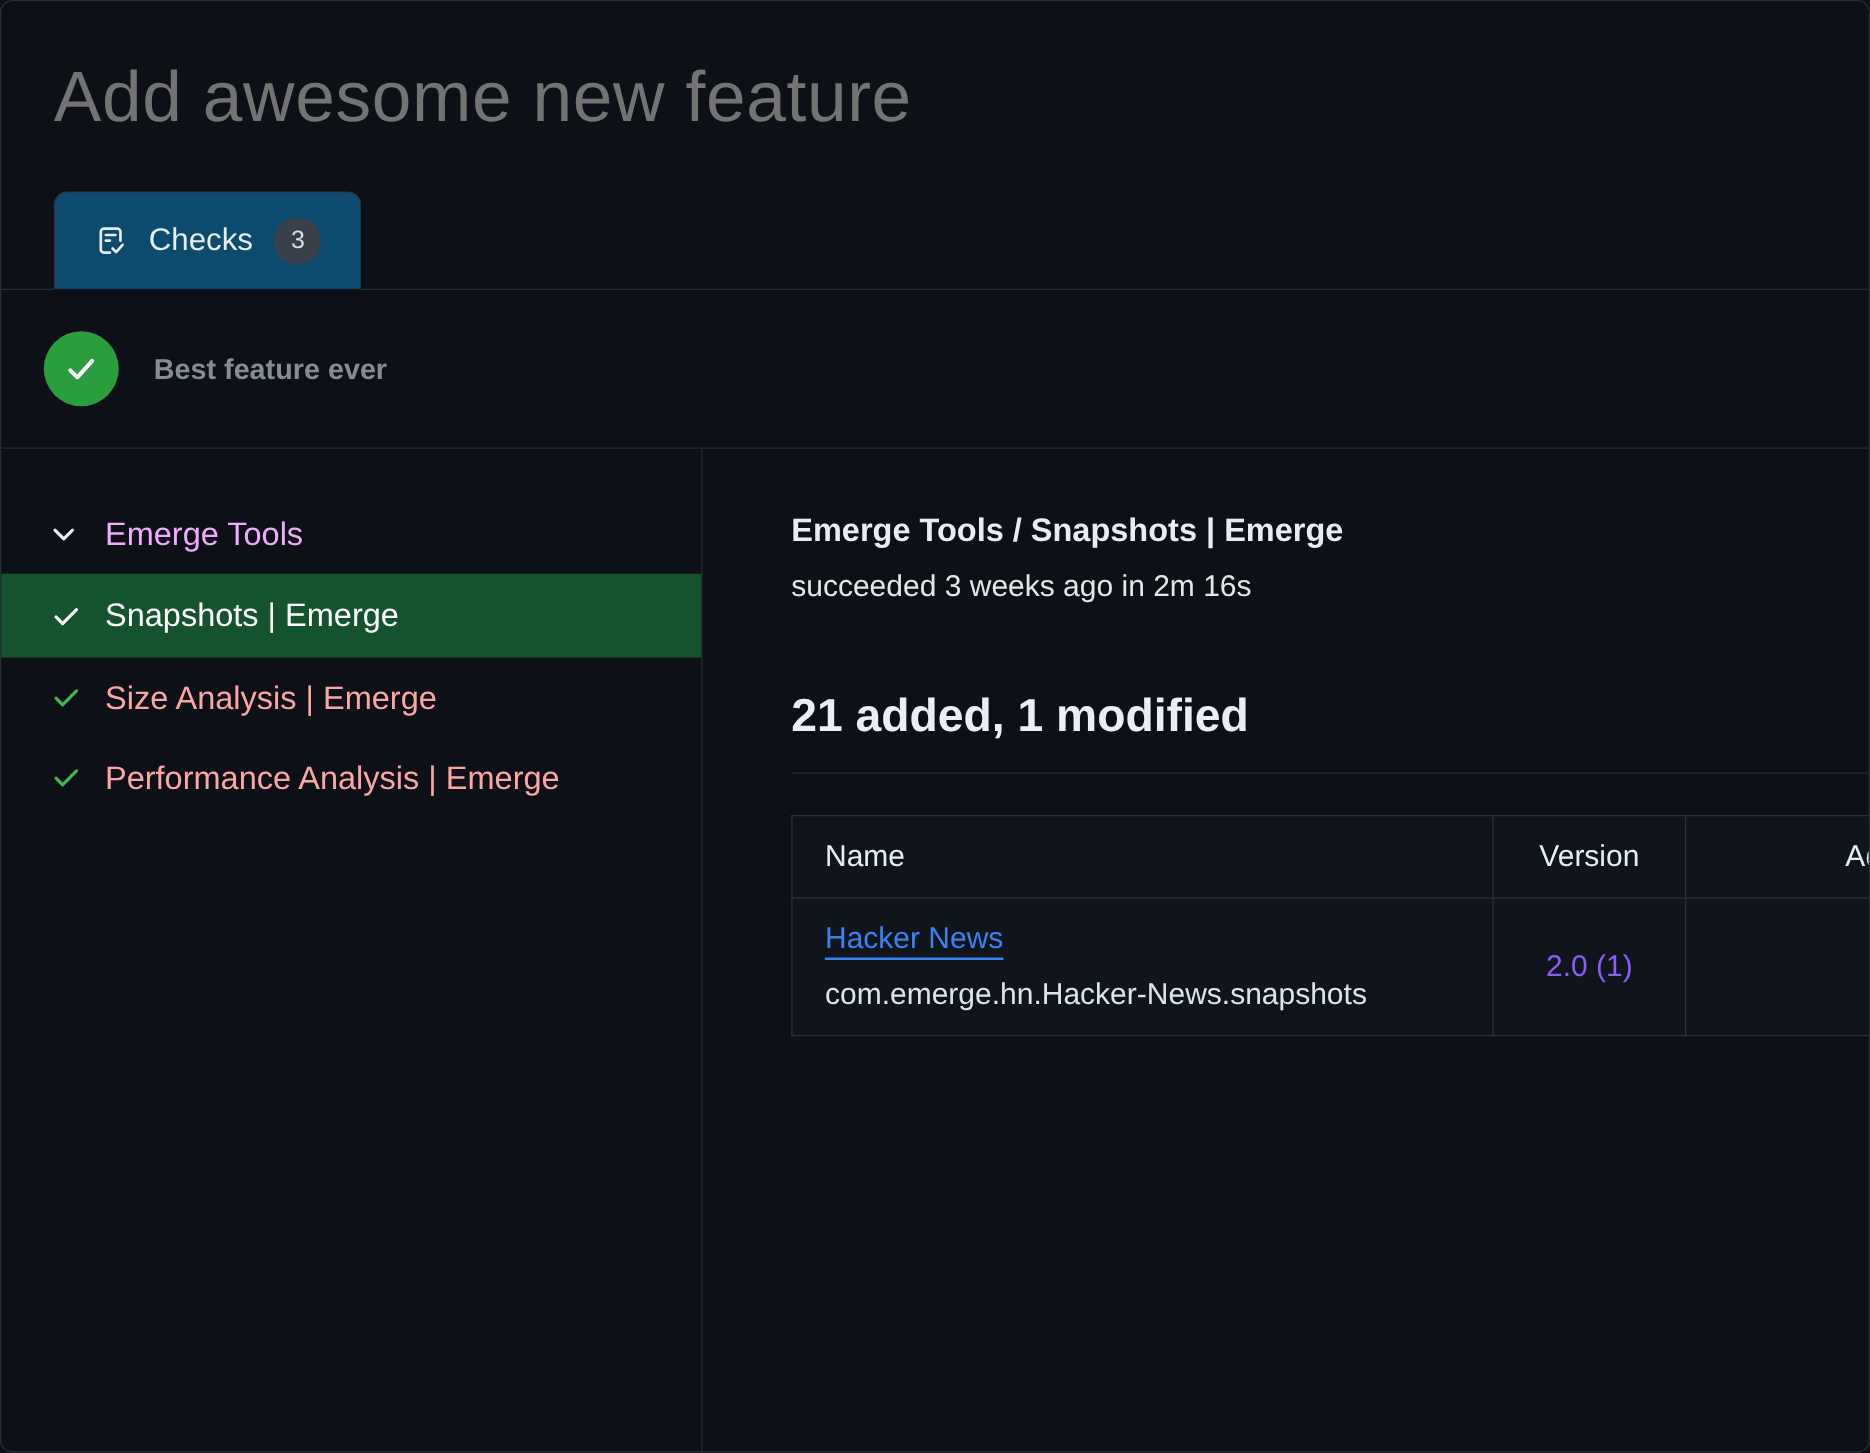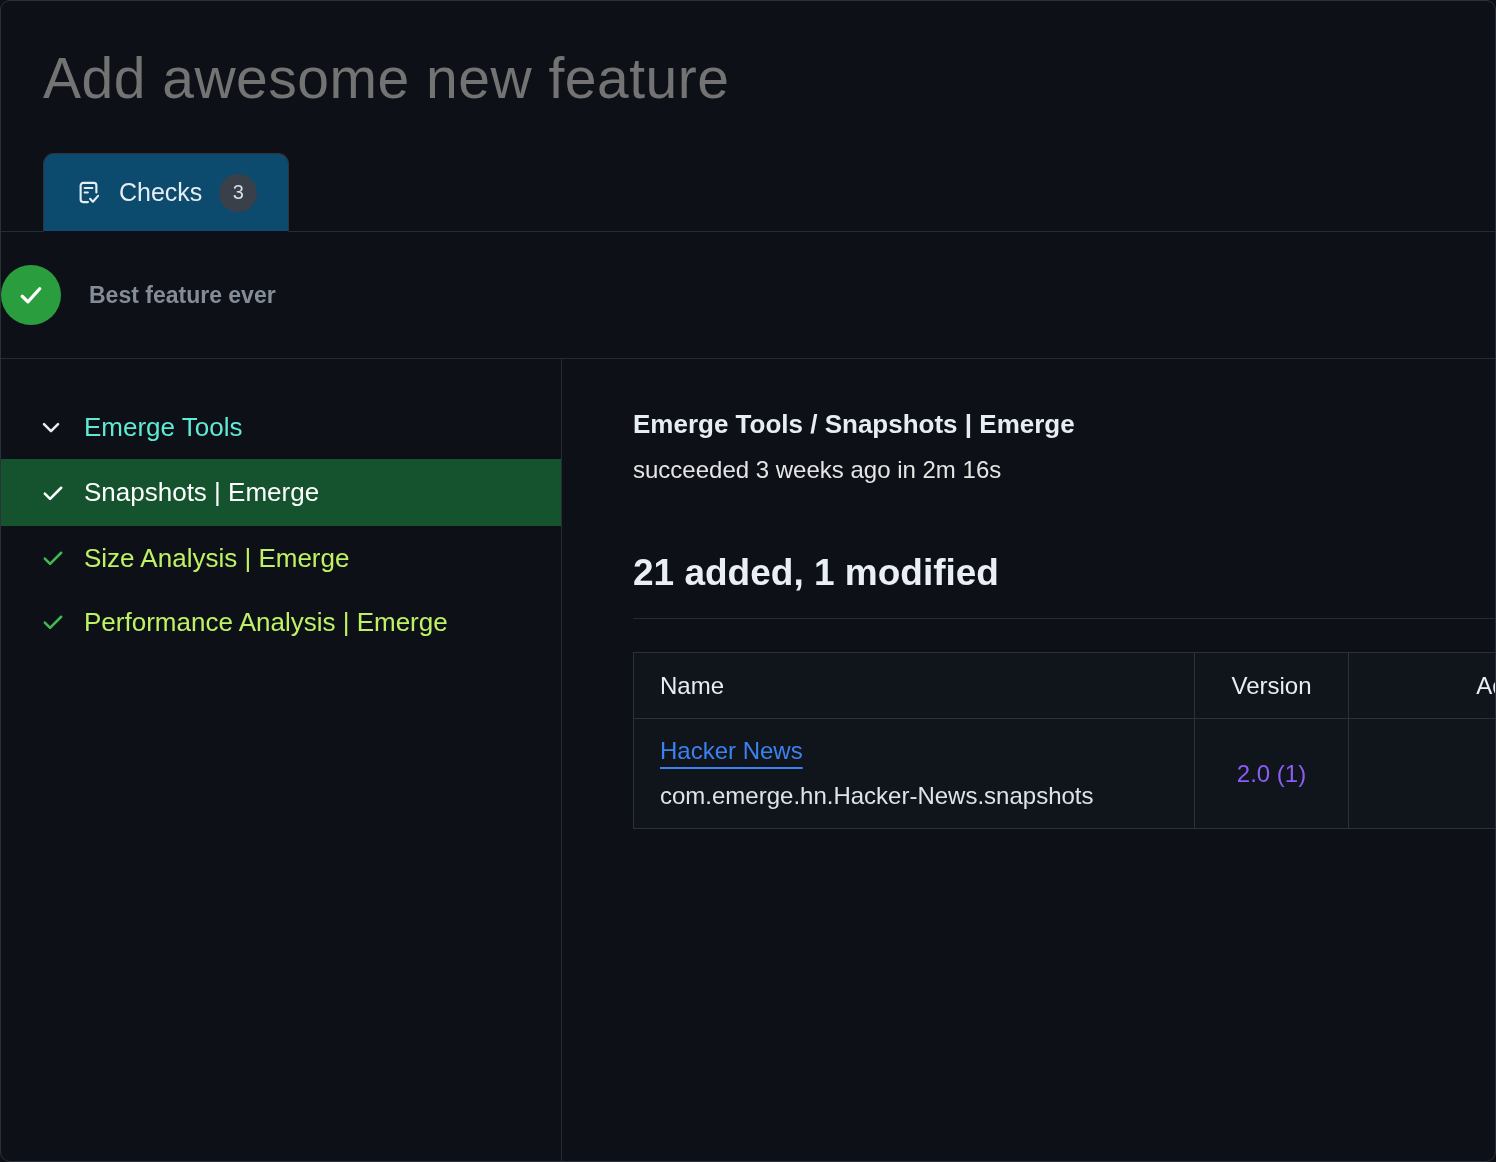--- a/index.html
+++ b/index.html
@@ -56,20 +56,21 @@
     color: #d7dee6;
     font-size: 20px;
     display: flex; align-items: center; justify-content: center;
   }
   
   .check-banner {
     display: flex;
     align-items: center;
     gap: 28px;
     height: 127px;
+    padding-left: 34px;
     border-bottom: 1px solid #262c35;
   }
   .status-circle {
     width: 60px; height: 60px;
     border-radius: 50%;
     background: #2a9d3f;
     display: flex; align-items: center; justify-content: center;
     flex: none;
   }
   .check-banner-text {
@@ -86,29 +87,29 @@
     padding-top: 36px;
   }
   .sidebar-group {
     display: flex;
     align-items: center;
     gap: 19px;
     height: 64px;
     padding-left: 36px;
     cursor: pointer;
   }
-  .sidebar-group-label { font-size: 26px; color: #5eead4; }
+  .sidebar-group-label { font-size: 26px; color: #f0abfc; }
   .sidebar-item {
     display: flex;
     align-items: center;
     gap: 17px;
     height: 64px;
     padding-left: 38px;
     font-size: 26px;
-    color: #bef264;
+    color: #fca5a5;
     cursor: pointer;
   }
   .sidebar-item.selected {
     height: 67px;
     background: #14532d;
     color: #ffffff;
   }
   .icon { display: inline-flex; align-items: center; justify-content: center; flex: none; }
   
   .main {

